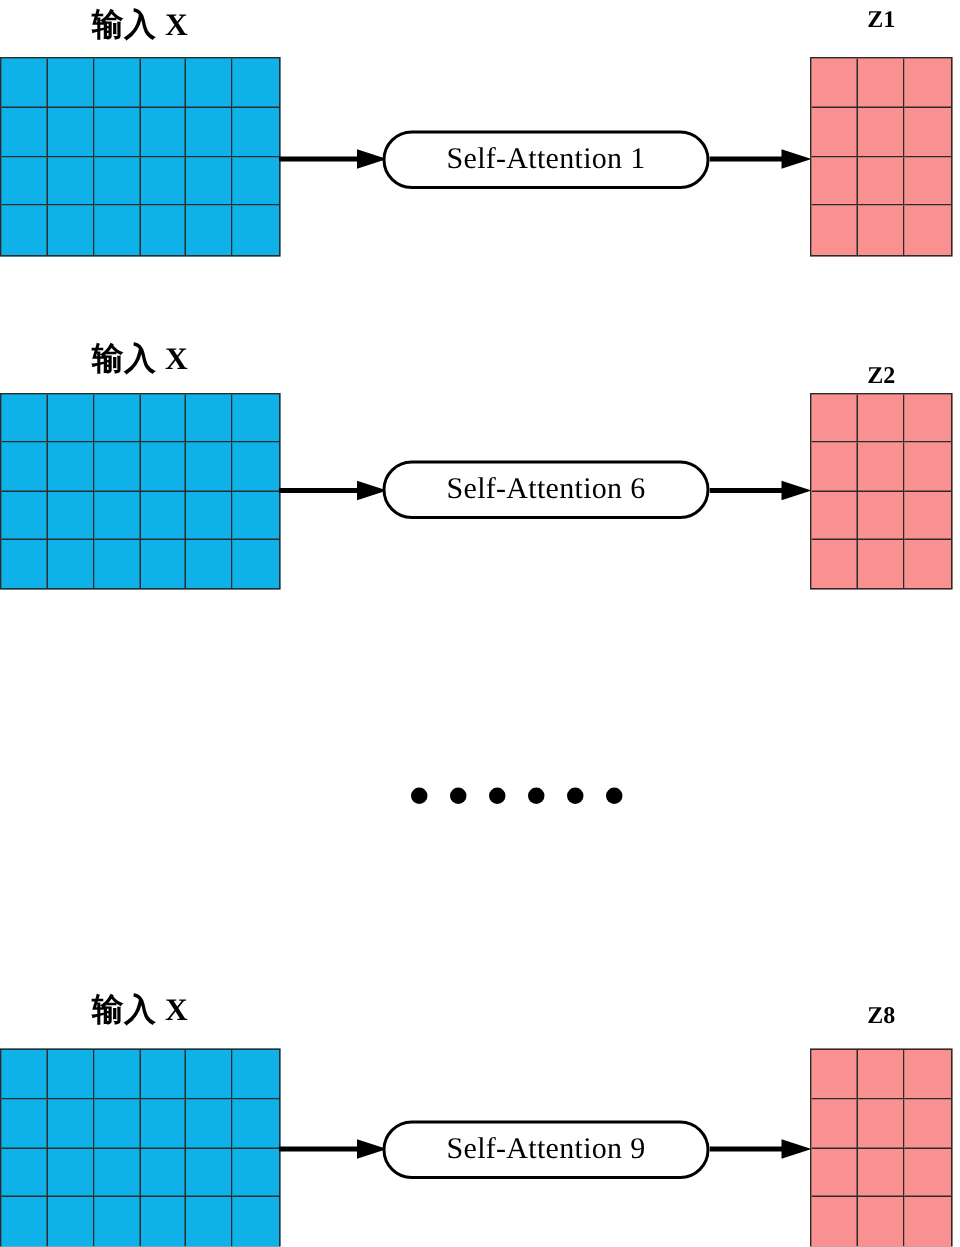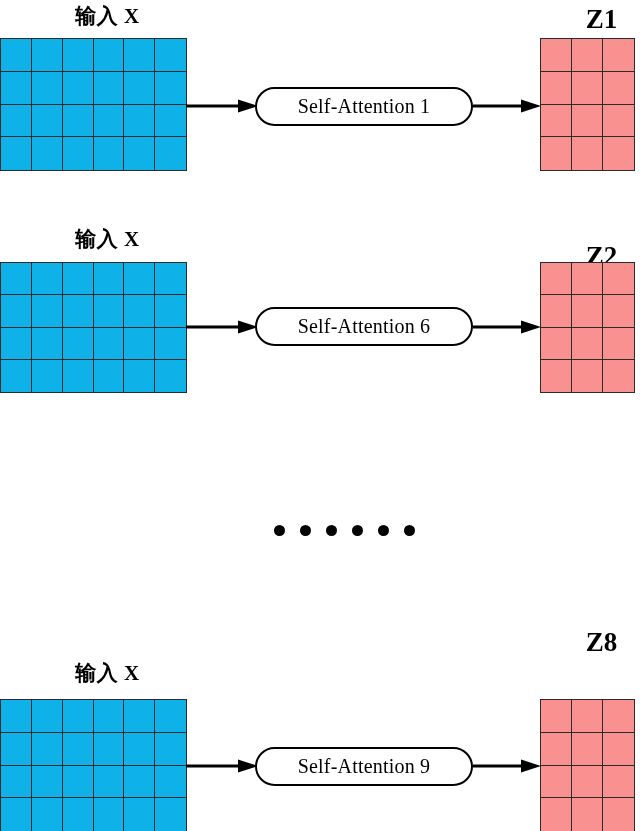--- a/index.html
+++ b/index.html
@@ -25,28 +25,27 @@
 
   
   .label {
     position: absolute;
     font-weight: bold;
     color: #000000;
     white-space: nowrap;
     line-height: 1;
     text-align: center;
     font-family: "Liberation Serif", "DejaVu Serif", serif;
-    padding-left: 14px;
   }
   .label-input {
     font-size: 21px;
     letter-spacing: 0.5px;
   }
   .label-z {
-    font-size: 27px;
+    font-size: 16px;
   }
 
   
   .grid {
     position: absolute;
     display: grid;
     box-sizing: border-box;
     border: 1.6px solid #2b2b2b;
     overflow: hidden;
   }
@@ -267,21 +266,21 @@
     <polygon points="52,0.5 72,7 52,13.5" fill="#000"></polygon>
   </svg>
 
   <div class="node" style="left:255px; top:747px; width:218px; height:39px;">Self-Attention 9</div>
 
   <svg class="arrow" style="left:473px; top:759px; width:68px; height:14px;" viewBox="0 0 68 14" xmlns="http://www.w3.org/2000/svg">
     <line x1="0" y1="7" x2="52" y2="7" stroke="#000" stroke-width="3.2"></line>
     <polygon points="48,0.5 68,7 48,13.5" fill="#000"></polygon>
   </svg>
 
-  <div class="label label-z" style="left:540px; top:629px; width:95px;">Z8</div>
+  <div class="label label-z" style="left:540px; top:670px; width:95px;">Z8</div>
 
   <div class="grid pink" style="left: 540px; top: 699px; width: 95px; height: 133px; grid-template-columns: repeat(3, 1fr); grid-template-rows: repeat(4, 1fr);">
       <div class="cell"></div>
       <div class="cell"></div>
       <div class="cell last-col"></div>
       <div class="cell"></div>
       <div class="cell"></div>
       <div class="cell last-col"></div>
       <div class="cell"></div>
       <div class="cell"></div>

